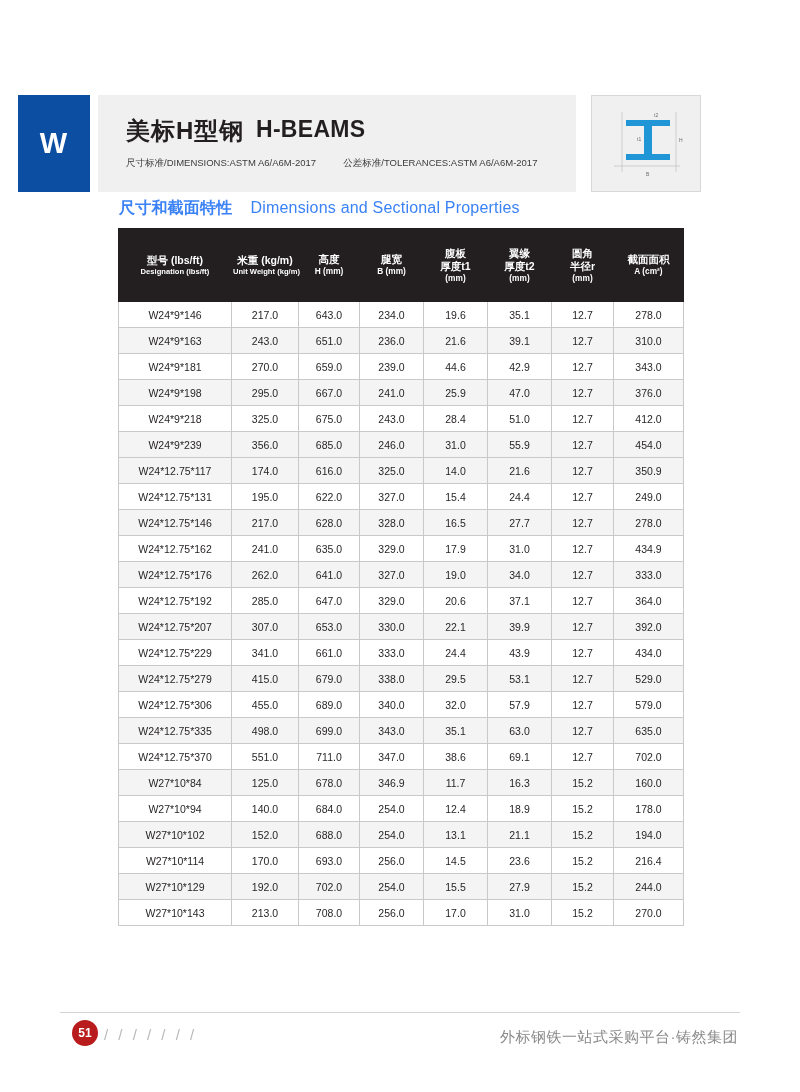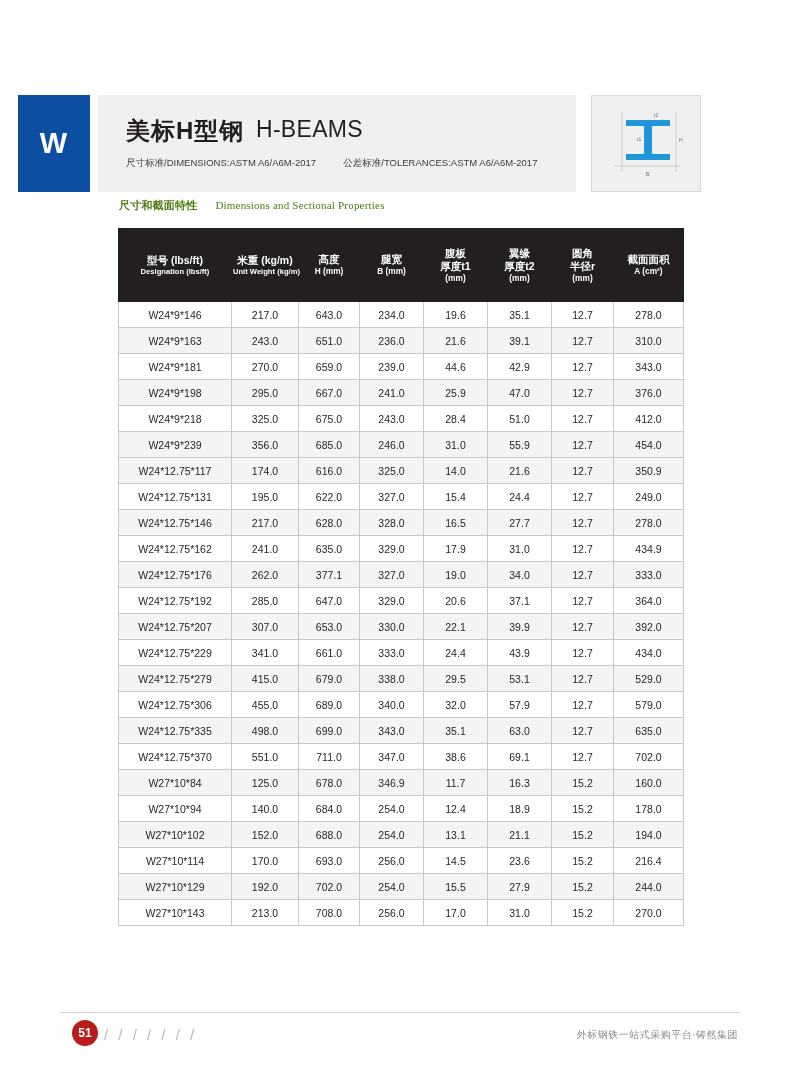--- a/index.html
+++ b/index.html
@@ -55,21 +55,21 @@
     top: 20px;
     font-size: 24px;
     font-weight: bold;
     letter-spacing: 1px;
   }
   .title-en {
     position: absolute;
     left: 158px;
     top: 21px;
     font-size: 23px;
-    font-weight: normal;
+    font-weight: bold;
     letter-spacing: 0.3px;
   }
   .subtitle {
     position: absolute;
     left: 28px;
     top: 62px;
     font-size: 9.5px;
     color: #3b3b3b;
     white-space: nowrap;
   }
@@ -90,24 +90,23 @@
   .diagram-box svg {
     display: block;
     margin: 8px auto 0 auto;
   }
 
   
   .section-title {
     position: absolute;
     left: 119px;
     top: 198px;
-    font-size: 11px;
-    color: #4d7c0f;
+    font-size: 16px;
+    color: #3b82f6;
     letter-spacing: 0.2px;
-    font-family: Liberation Serif, serif;
   }
   .section-title .cn {
     font-weight: bold;
   }
   .section-title .sp {
     display: inline-block;
     width: 18px;
   }
 
   
@@ -200,21 +199,21 @@
     font-size: 15px;
     color: #b9b9b9;
     letter-spacing: 3px;
     font-family: "Liberation Sans", sans-serif;
     transform: skewX(-0deg);
   }
   .footer-text {
     position: absolute;
     right: 62px;
     top: 1028px;
-    font-size: 10px;
+    font-size: 15px;
     color: #8a8a8a;
     letter-spacing: 0.5px;
   }
 </style>
 </head>
 <body>
 
 <div class="header">
   <div class="logo-box">
     <span>W</span>
@@ -403,21 +402,21 @@
           <td>635.0</td>
           <td>329.0</td>
           <td>17.9</td>
           <td>31.0</td>
           <td>12.7</td>
           <td>434.9</td>
         </tr>
         <tr class="even">
           <td>W24*12.75*176</td>
           <td>262.0</td>
-          <td>377.1</td>
+          <td>641.0</td>
           <td>327.0</td>
           <td>19.0</td>
           <td>34.0</td>
           <td>12.7</td>
           <td>333.0</td>
         </tr>
         <tr class="odd">
           <td>W24*12.75*192</td>
           <td>285.0</td>
           <td>647.0</td>

